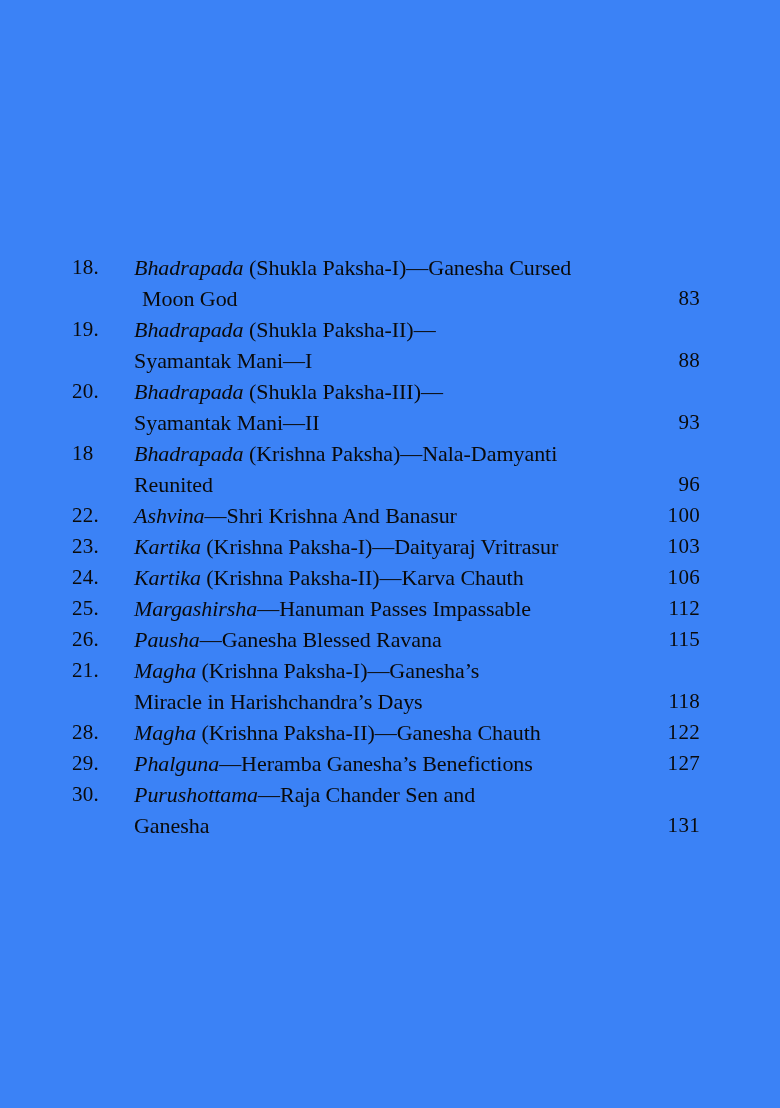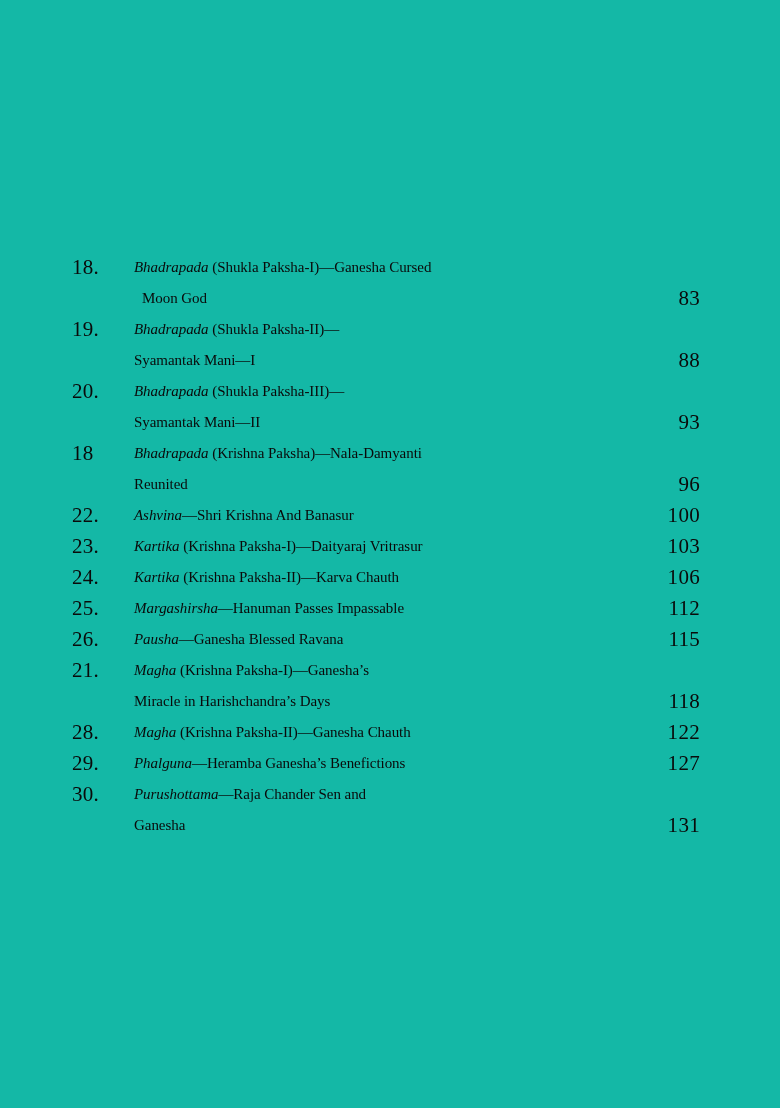--- a/index.html
+++ b/index.html
@@ -13,21 +13,21 @@
     position: relative;
     font-family: "Liberation Serif", "DejaVu Serif", serif;
     color: #0a0a0a;
     overflow: hidden;
   }
 
   
   #page {
     position: absolute;
     inset: 0;
-    background: #14b8a6;
+    background: #3b82f6;
   }
 
   
   #toc {
     position: absolute;
     left: 72px;
     top: 252px;
     width: 636px;
   }
 
@@ -55,21 +55,21 @@
     font-size: 21px;
     font-style: normal;
     letter-spacing: 0.2px;
   }
 
   
   .title {
     position: absolute;
     left: 62px;
     top: 0;
-    font-size: 15px;
+    font-size: 22px;
     letter-spacing: -0.05px;
   }
 
   
   .title.cont {
     left: 62px;
     text-align: right;
   }
   
   .title.cont.indent {

